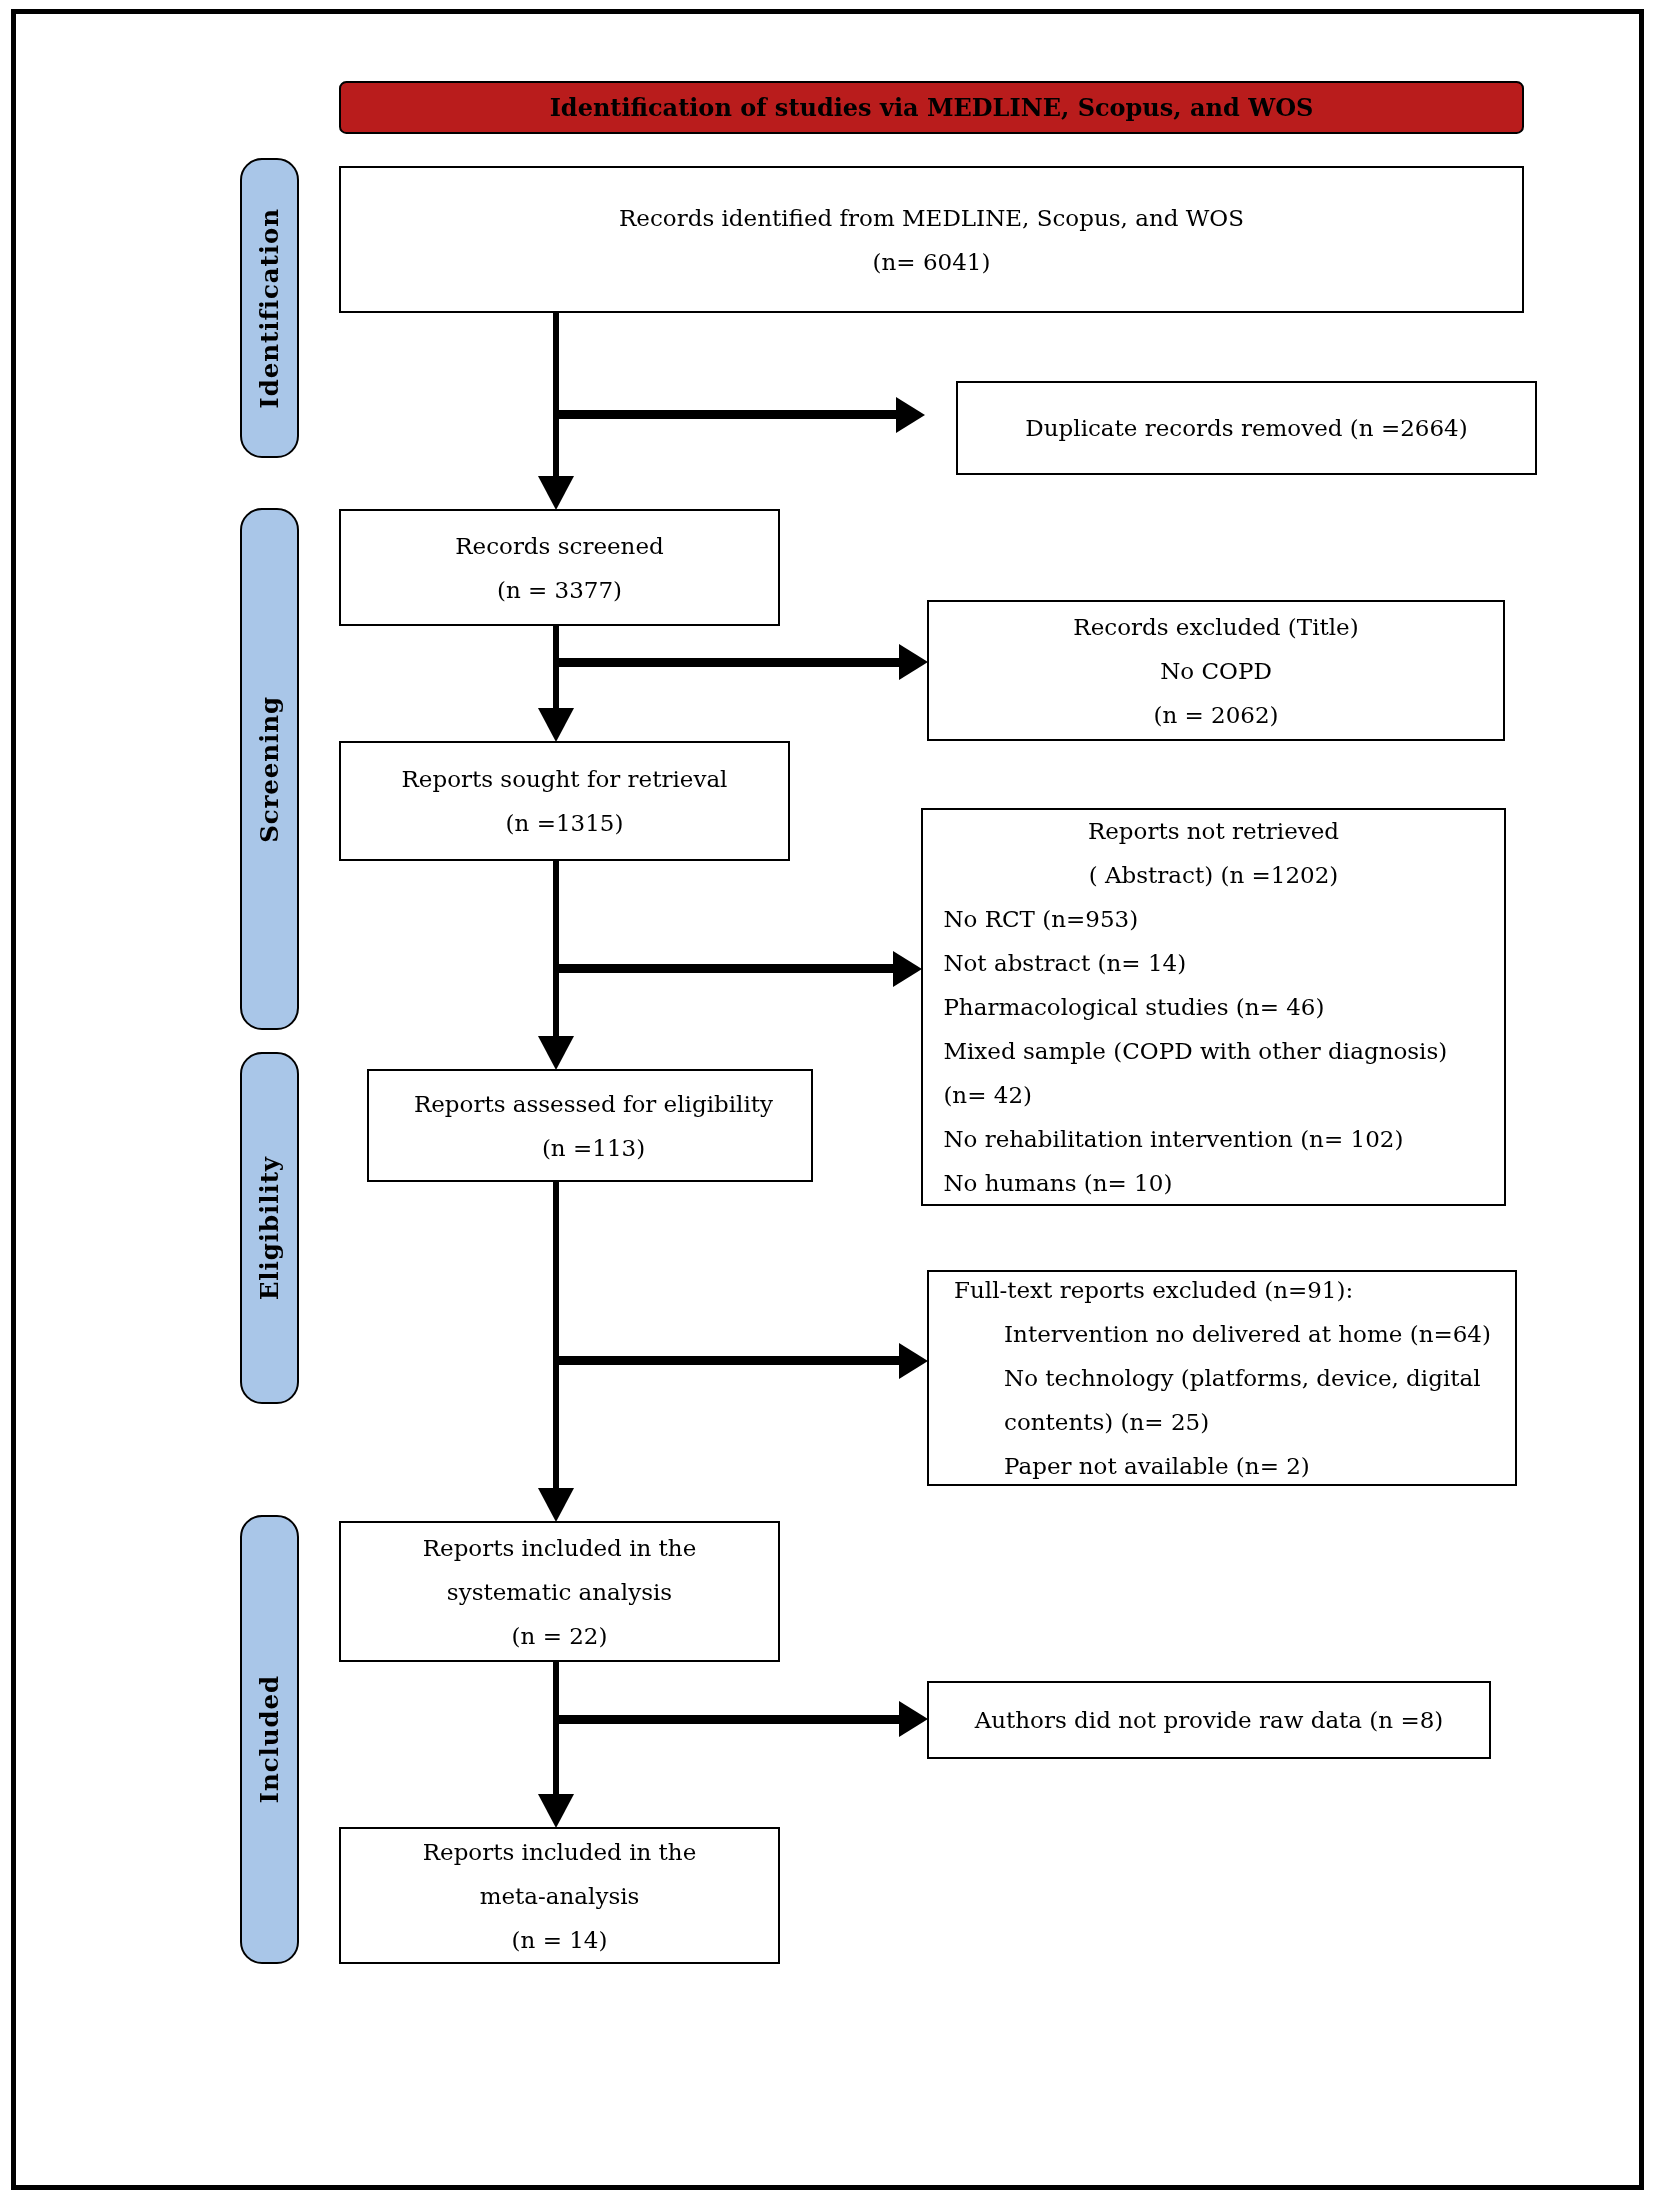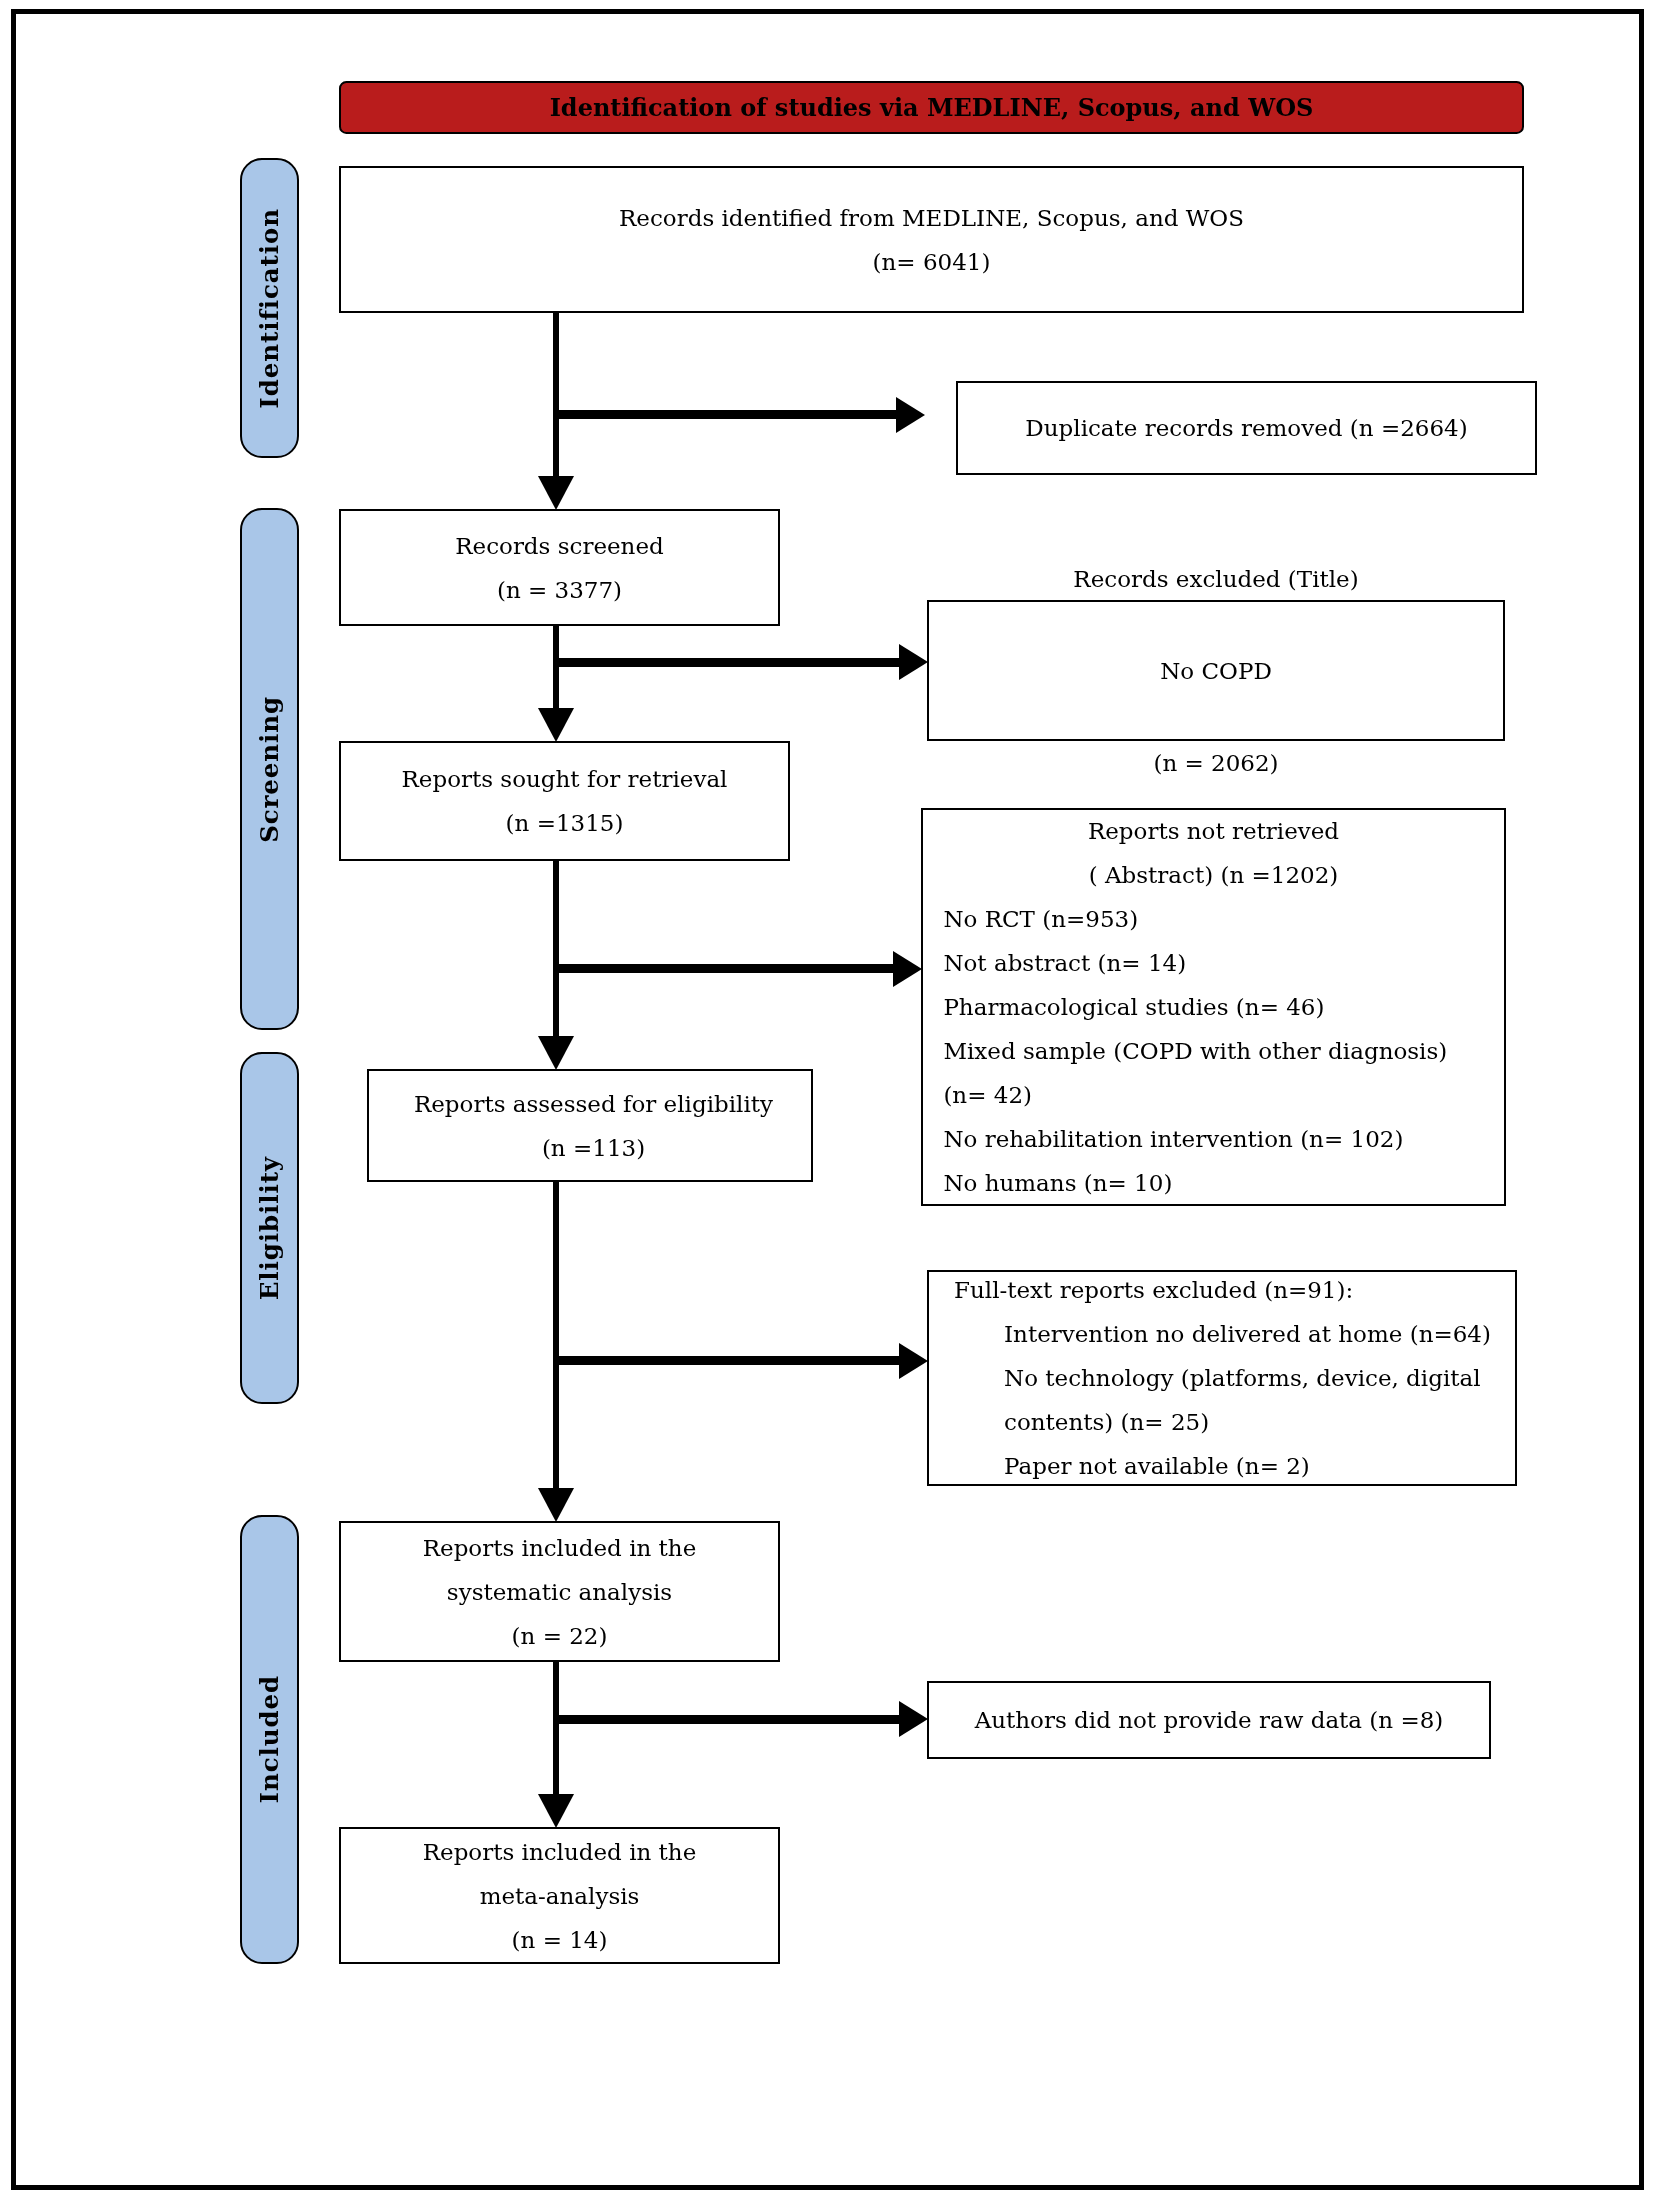--- a/index.html
+++ b/index.html
@@ -107,21 +107,21 @@
   <div class="box" style="left:339px;top:1827px;width:441px;height:137px;">
     <div>Reports included in the</div>
     <div>meta-analysis</div>
     <div>(n = 14)</div>
   </div>
 
   <div class="box" style="left:924px;top:381px;width:581px;height:94px;margin-left:32px;">
     <div>Duplicate records removed (n =2664)</div>
   </div>
 
-  <div class="box" style="left:927px;top:600px;width:578px;height:141px;gap:48px;">
+  <div class="box" style="left:927px;top:600px;width:578px;height:141px;">
     <div>Records excluded (Title)</div>
     <div>No COPD</div>
     <div>(n = 2062)</div>
   </div>
 
   <div class="box align-left" style="left:921px;top:808px;width:585px;height:398px;">
     <div class="centered-line">Reports not retrieved</div>
     <div class="centered-line">( Abstract) (n =1202)</div>
     <div class="pad-left">No RCT (n=953)</div>
     <div class="pad-left">Not abstract (n= 14)</div>

